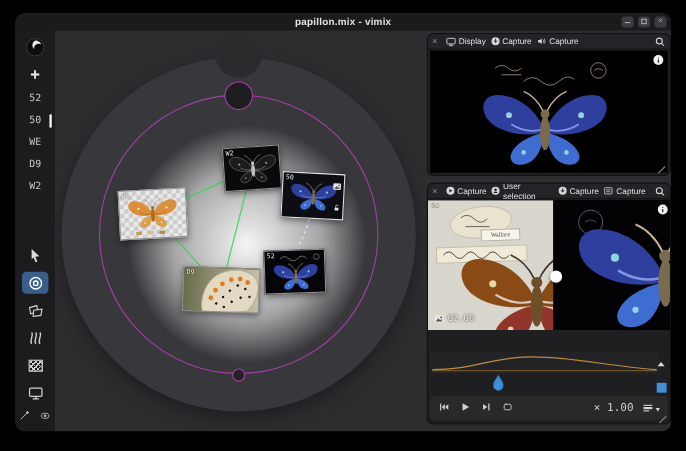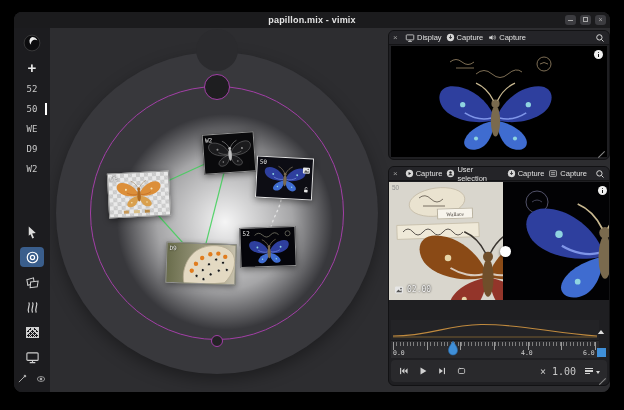--- a/index.html
+++ b/index.html
@@ -483,33 +483,20 @@
       <span>
         <svg width="8" height="6" viewBox="0 0 10 7">
             <path d="M1,6 L5,1 L9,6 Z" fill="#ddd"></path>
           </svg></span>
       <span>
         <svg width="8" height="8" viewBox="0 0 16 16">
             <path d="M3,13.5 l2.2,-.6 7,-7 -1.6,-1.6 -7,7 z" fill="#ccc"></path>
           </svg></span>
     </div>
 
-    <div class="ruler">
-      <div class="minors"></div>
-      <span class="tick" style="left:2px"></span>
-        <span class="tick" style="left:36px"></span>
-      <span class="tick" style="left:69px"></span>
-        <span class="tick" style="left:103px"></span>
-      <span class="tick" style="left:137px"></span>
-        <span class="tick" style="left:170px"></span>
-      <span class="tick" style="left:204px"></span>
-      <span class="rlabel" style="left:2px">0.0</span>
-      <span class="rlabel" style="left:130px">4.0</span>
-      <span class="rlabel" style="left:192px">6.0</span>
-    </div>
     <span class="playhead">
       <svg width="10" height="15" viewBox="0 0 10 15">
           <path d="M5,0 C6.5,3.2 9.5,5.5 9.5,9.5 a4.5,4.5 0 1 1 -9,0 C0.5,5.5 3.5,3.2 5,0 Z" fill="#3f8fd8" stroke="#2a6aa8" stroke-width=".6"></path>
         </svg></span>
     <span class="scroll-sq"></span>
 
     <div class="transport">
       <span>
         <svg width="11" height="10" viewBox="0 0 16 16" fill="#d2d2d2">
             <rect x="2.5" y="3" width="1.8" height="10"></rect>

